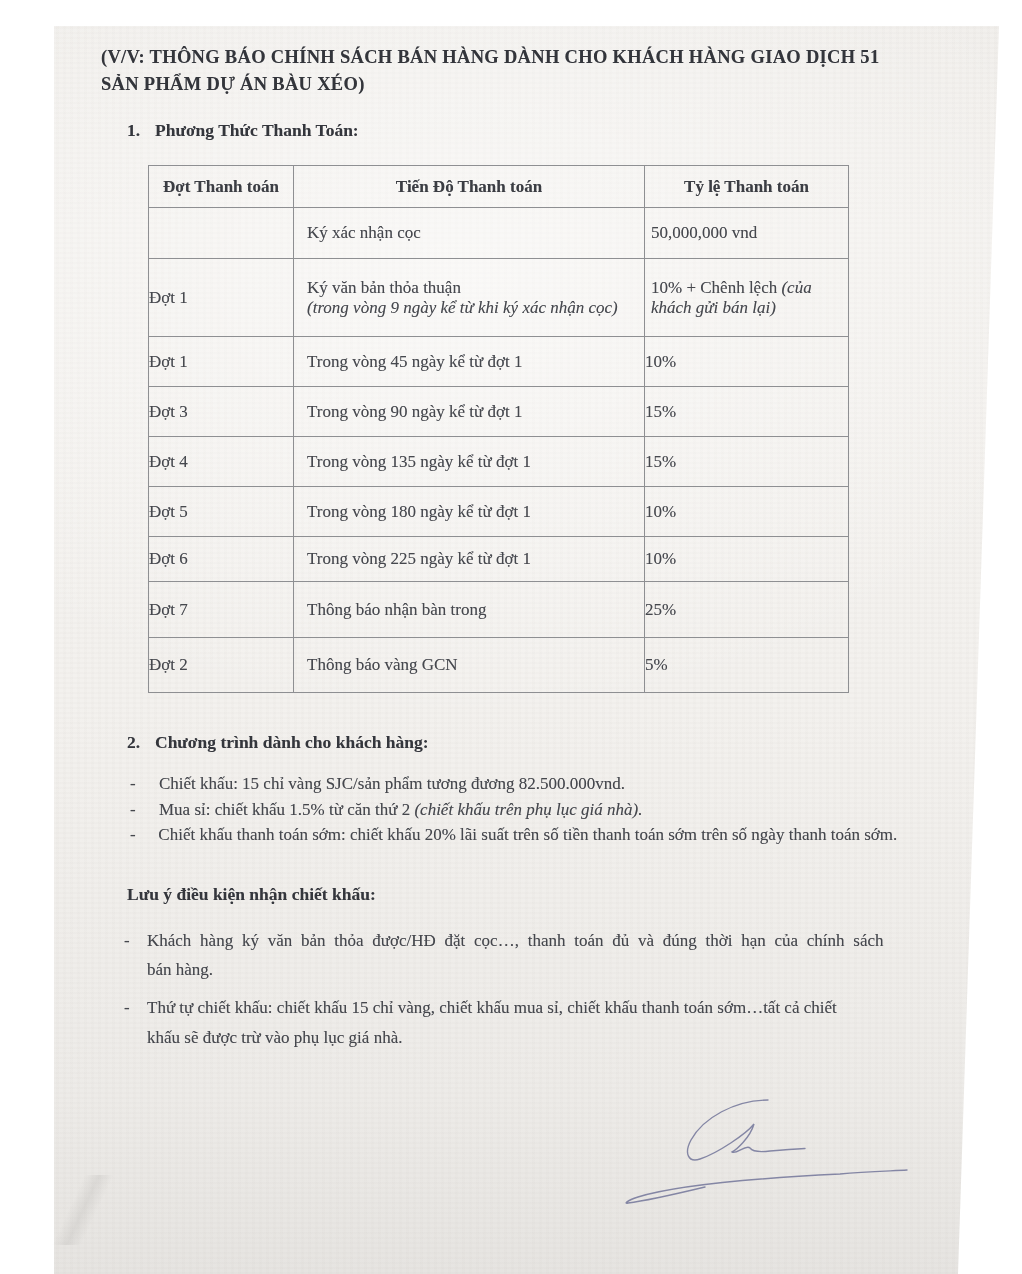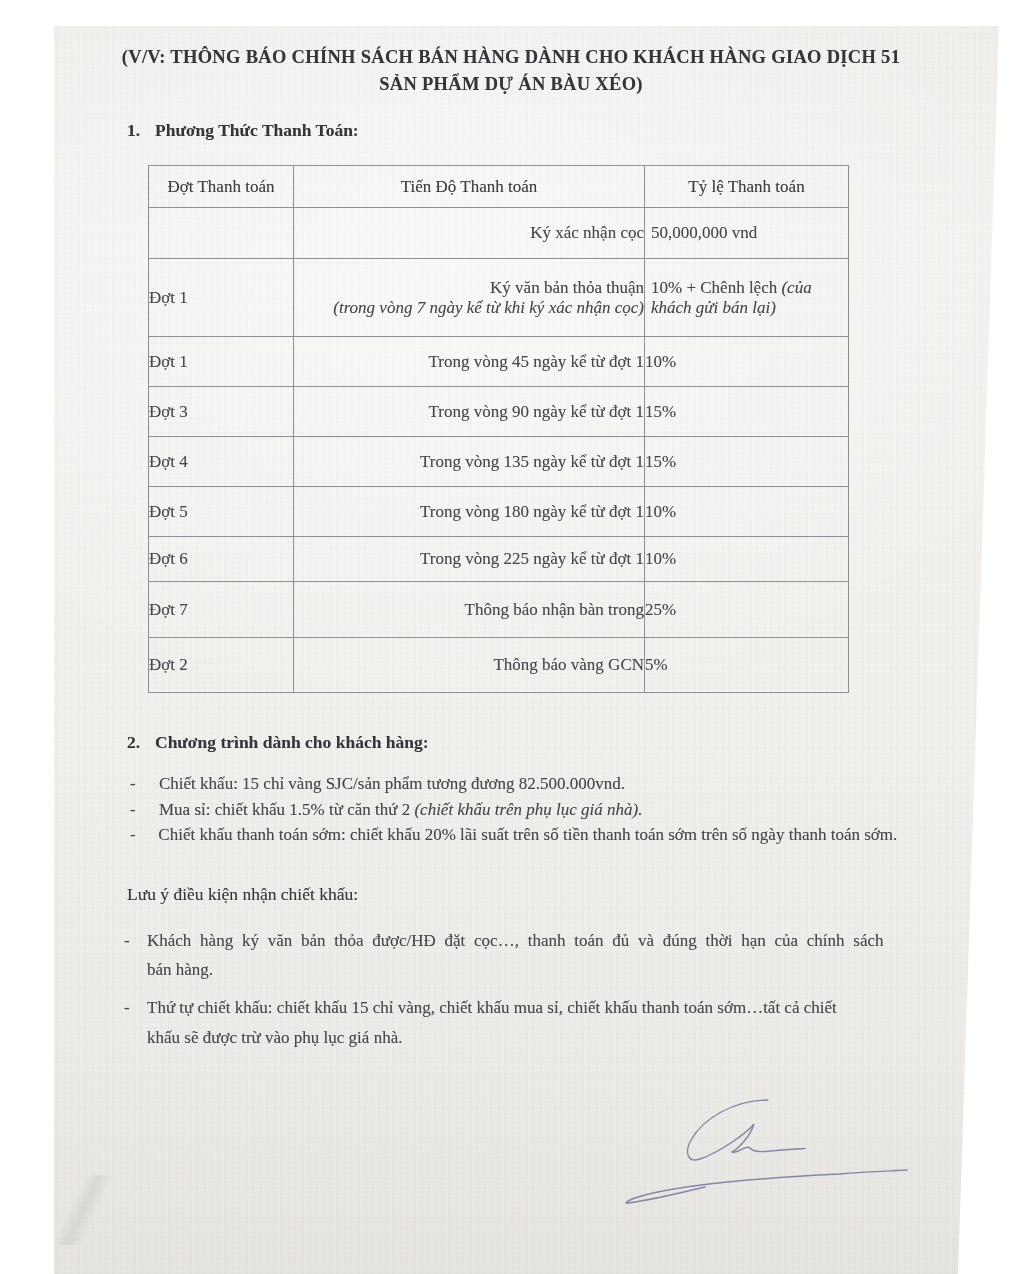--- a/index.html
+++ b/index.html
@@ -24,45 +24,45 @@
   .corner-streak {
     position:absolute; left:8px; top:1175px; width:150px; height:70px;
     background:linear-gradient(115deg, rgba(255,255,255,0) 42%, rgba(168,166,163,0.22) 50%, rgba(255,255,255,0) 58%);
   }
 
   .content { position:absolute; inset:0; color:#45474d; font-size:17px;
              text-shadow:0 0 0.6px rgba(74,76,84,0.38); }
 
   .title {
     position:absolute; left:101px; top:44px; width:820px;
-    text-align:center; font-weight:bold; font-size:18.5px; line-height:27px;
+    text-align:left; font-weight:bold; font-size:18.5px; line-height:27px;
     color:#33353b; letter-spacing:0.3px;
   }
 
   .sec-heading {
     position:absolute; display:flex; font-weight:bold; font-size:17.5px; color:#34363c;
   }
   .sec-heading .num { width:28px; }
   #heading-1 { left:127px; top:120px; }
   #heading-2 { left:127px; top:732px; }
-  #heading-notes { left:127px; top:884px; font-weight:normal; font-size:17.5px; color:#34363c; position:absolute; }
+  #heading-notes { left:127px; top:884px; font-weight:bold; font-size:17.5px; color:#34363c; position:absolute; }
 
   table.schedule {
     position:absolute; left:148px; top:165px; width:700px;
     border-collapse:collapse; table-layout:fixed; font-size:17px; color:#46484e;
   }
   table.schedule col.c1 { width:145px; }
   table.schedule col.c2 { width:351px; }
   table.schedule col.c3 { width:204px; }
   table.schedule th, table.schedule td {
     border:1.4px solid #8e8f92; vertical-align:middle; font-weight:normal;
   }
-  table.schedule th { font-weight:normal; color:#3b3d43; text-align:center; height:42px; }
+  table.schedule th { font-weight:bold; color:#3b3d43; text-align:center; height:42px; }
   td.stage, td.rate { text-align:left; }
-  td.progress { text-align:right; padding-left:13px; }
+  td.progress { text-align:left; padding-left:13px; }
   .tr-deposit { height:51px; } .tr-d1 { height:78px;margin-top:48px; }
   .tr-std { height:50px; } .tr-d6 { height:45px;margin-left:8px; }
   .tr-d7 { height:56px; } .tr-d8 { height:55px; }
   .cell-note { font-style:italic; white-space:nowrap; }
   .cell-note:empty { display:none; }
   .rate-note { font-style:italic; }
   .rate-note:empty { display:none; }
   td.rate .rate-wrap { padding:0 6px; }
 
   .bullets { position:absolute; }
@@ -118,21 +118,21 @@
 
           </td>
           <td class="rate">
               <div class="rate-wrap"><span>50,000,000 vnd</span> </div>
             </td>
         </tr>
         <tr class="tr-d1">
           <td class="stage">Đợt 1</td>
           <td class="progress">
             <div>Ký văn bản thỏa thuận</div>
-            <div class="cell-note">(trong vòng 7 ngày kể từ khi ký xác nhận cọc)</div>
+            <div class="cell-note">(trong vòng 9 ngày kể từ khi ký xác nhận cọc)</div>
           </td>
           <td class="rate">
               <div class="rate-wrap"><span>10% + Chênh lệch</span> <span class="rate-note">(của khách gửi bán lại)</span></div>
             </td>
         </tr>
         <tr class="tr-std">
           <td class="stage">Đợt 1</td>
           <td class="progress">
             <div>Trong vòng 45 ngày kể từ đợt 1</div>
           </td>

